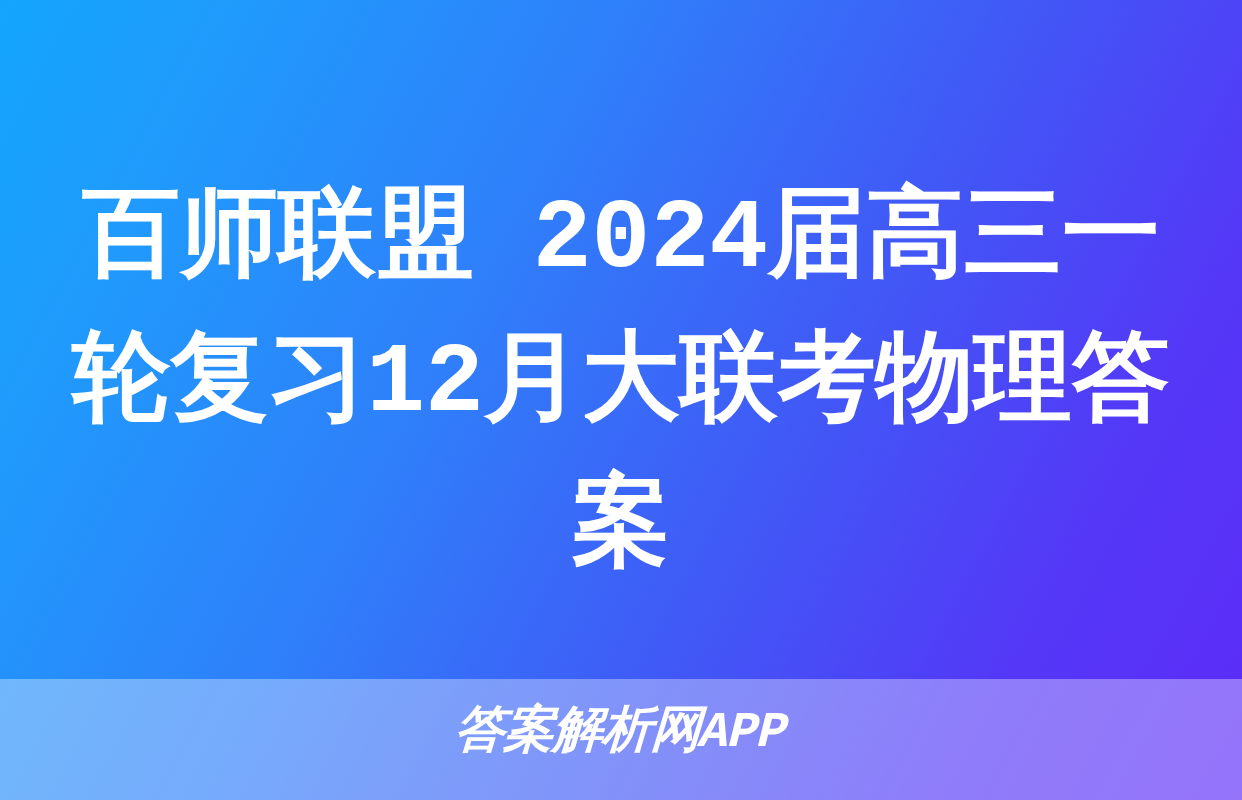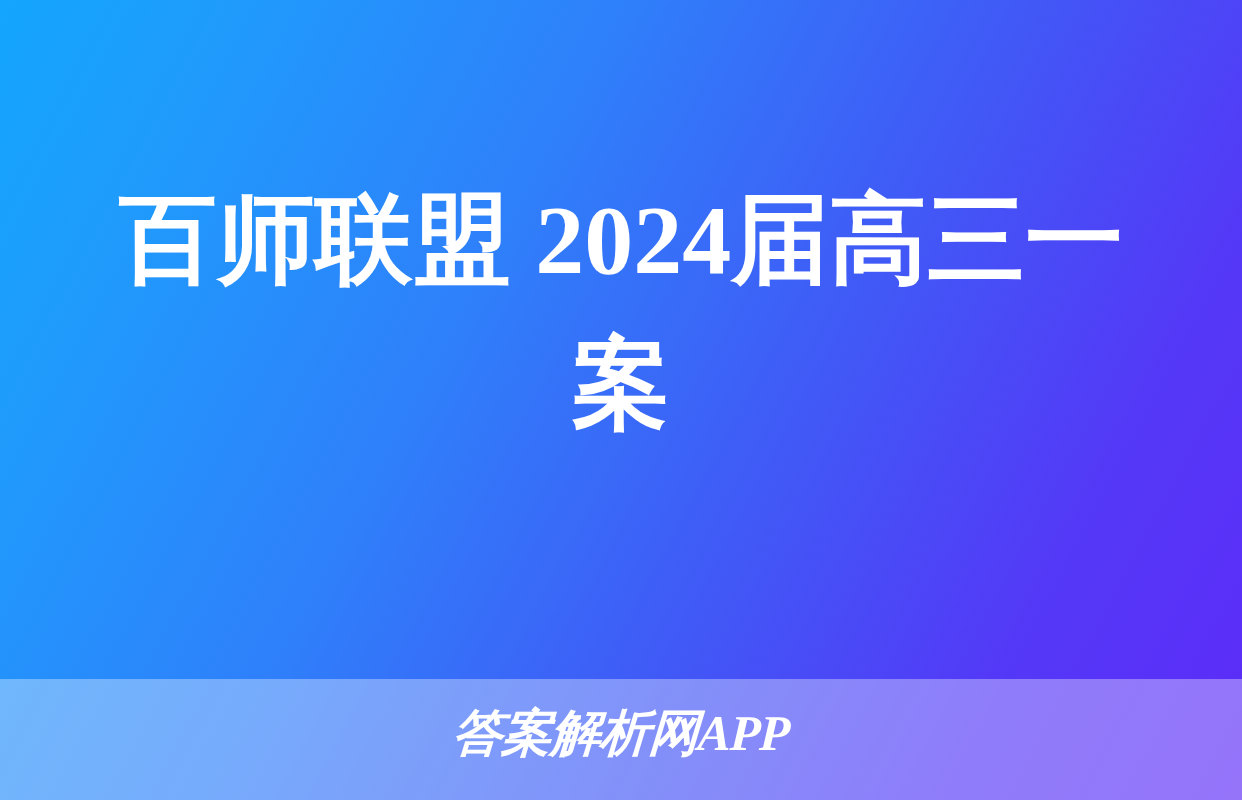--- a/index.html
+++ b/index.html
@@ -14,21 +14,21 @@
     height: 800px;
     overflow: hidden;
     
     background: linear-gradient(118deg,
                 #13a5fd 0%,
                 #1f9bfc 14%,
                 #2f7ffa 38%,
                 #4158f6 62%,
                 #5438f7 82%,
                 #5d2bf8 100%);
-    font-family: Liberation Serif, serif;
+    font-family: Liberation Mono, monospace;
     -webkit-font-smoothing: antialiased;
   }
 
   
   .headline {
     position: absolute;
     left: 0;
     right: 0;
     top: 168px;
     padding: 0 72px;
@@ -75,20 +75,21 @@
     transform: skewX(-3deg);
   }
 </style>
 </head>
 <body>
 
 <div id="poster">
 
   <div class="headline">
     <span class="hl-line">百师联盟 2024届高三一</span>
+    <span class="hl-line">轮复习12月大联考物理答</span>
     <span class="hl-line">案</span>
   </div>
 
   <div class="bottom-band"></div>
 
   <div class="watermark">
     <span>答案解析网APP</span>
   </div>
 
 </div>

